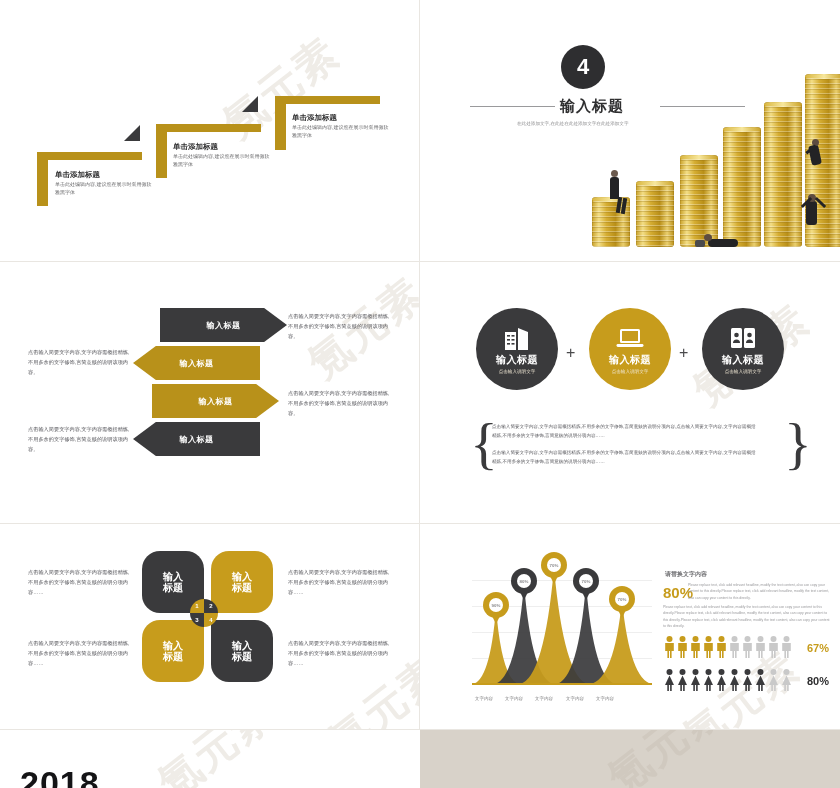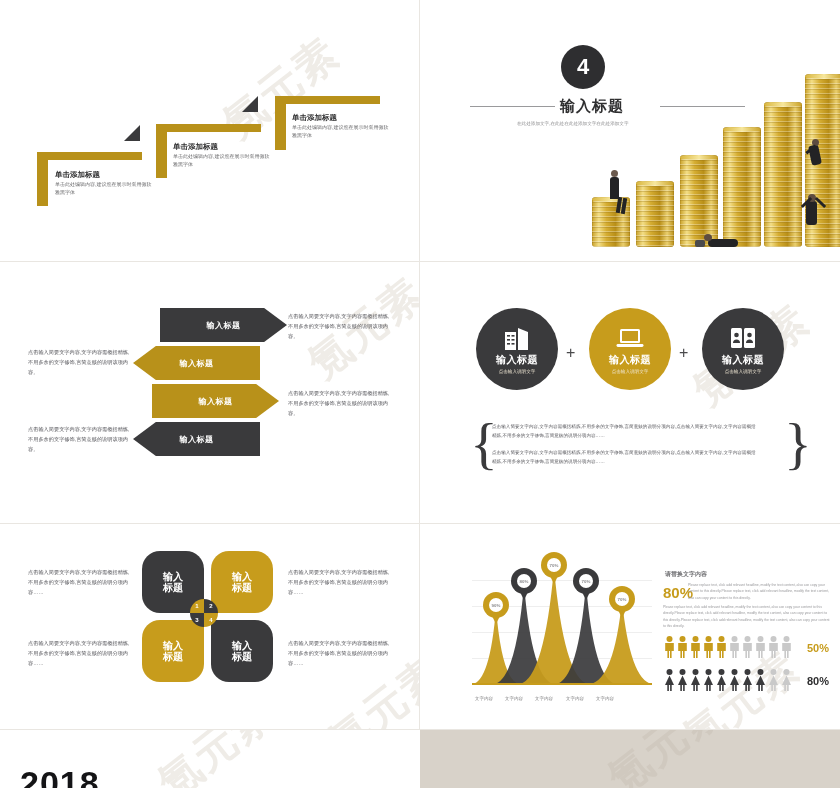--- a/index.html
+++ b/index.html
@@ -513,21 +513,21 @@
             <path d="M1.2 7h8.6v8H7.6v7H6V15H5v7H3.4v-7H1.2z"></path>
           </g>
         </svg>
       <svg width="11" height="22" viewBox="0 0 11 22">
           <g fill="#c9c9c9">
             <circle cx="5.5" cy="3" r="3"></circle>
             <path d="M1.2 7h8.6v8H7.6v7H6V15H5v7H3.4v-7H1.2z"></path>
           </g>
         </svg>
     </div>
-    <div class="pct" style="left:387px;top:118px;color:#C79C1C;">50%</div>
+    <div class="pct" style="left:387px;top:118px;color:#C79C1C;">67%</div>
 
     <div class="figrow" style="left:244px;top:145px;">
       <svg width="11" height="22" viewBox="0 0 11 22">
           <g fill="#3A3A3C">
             <circle cx="5.5" cy="3" r="3"></circle>
             <path d="M5.5 6.5 L10 16H1z"></path>
             <rect x="3.3" y="15" width="1.6" height="7"></rect>
             <rect x="6.1" y="15" width="1.6" height="7"></rect>
           </g>
         </svg>

